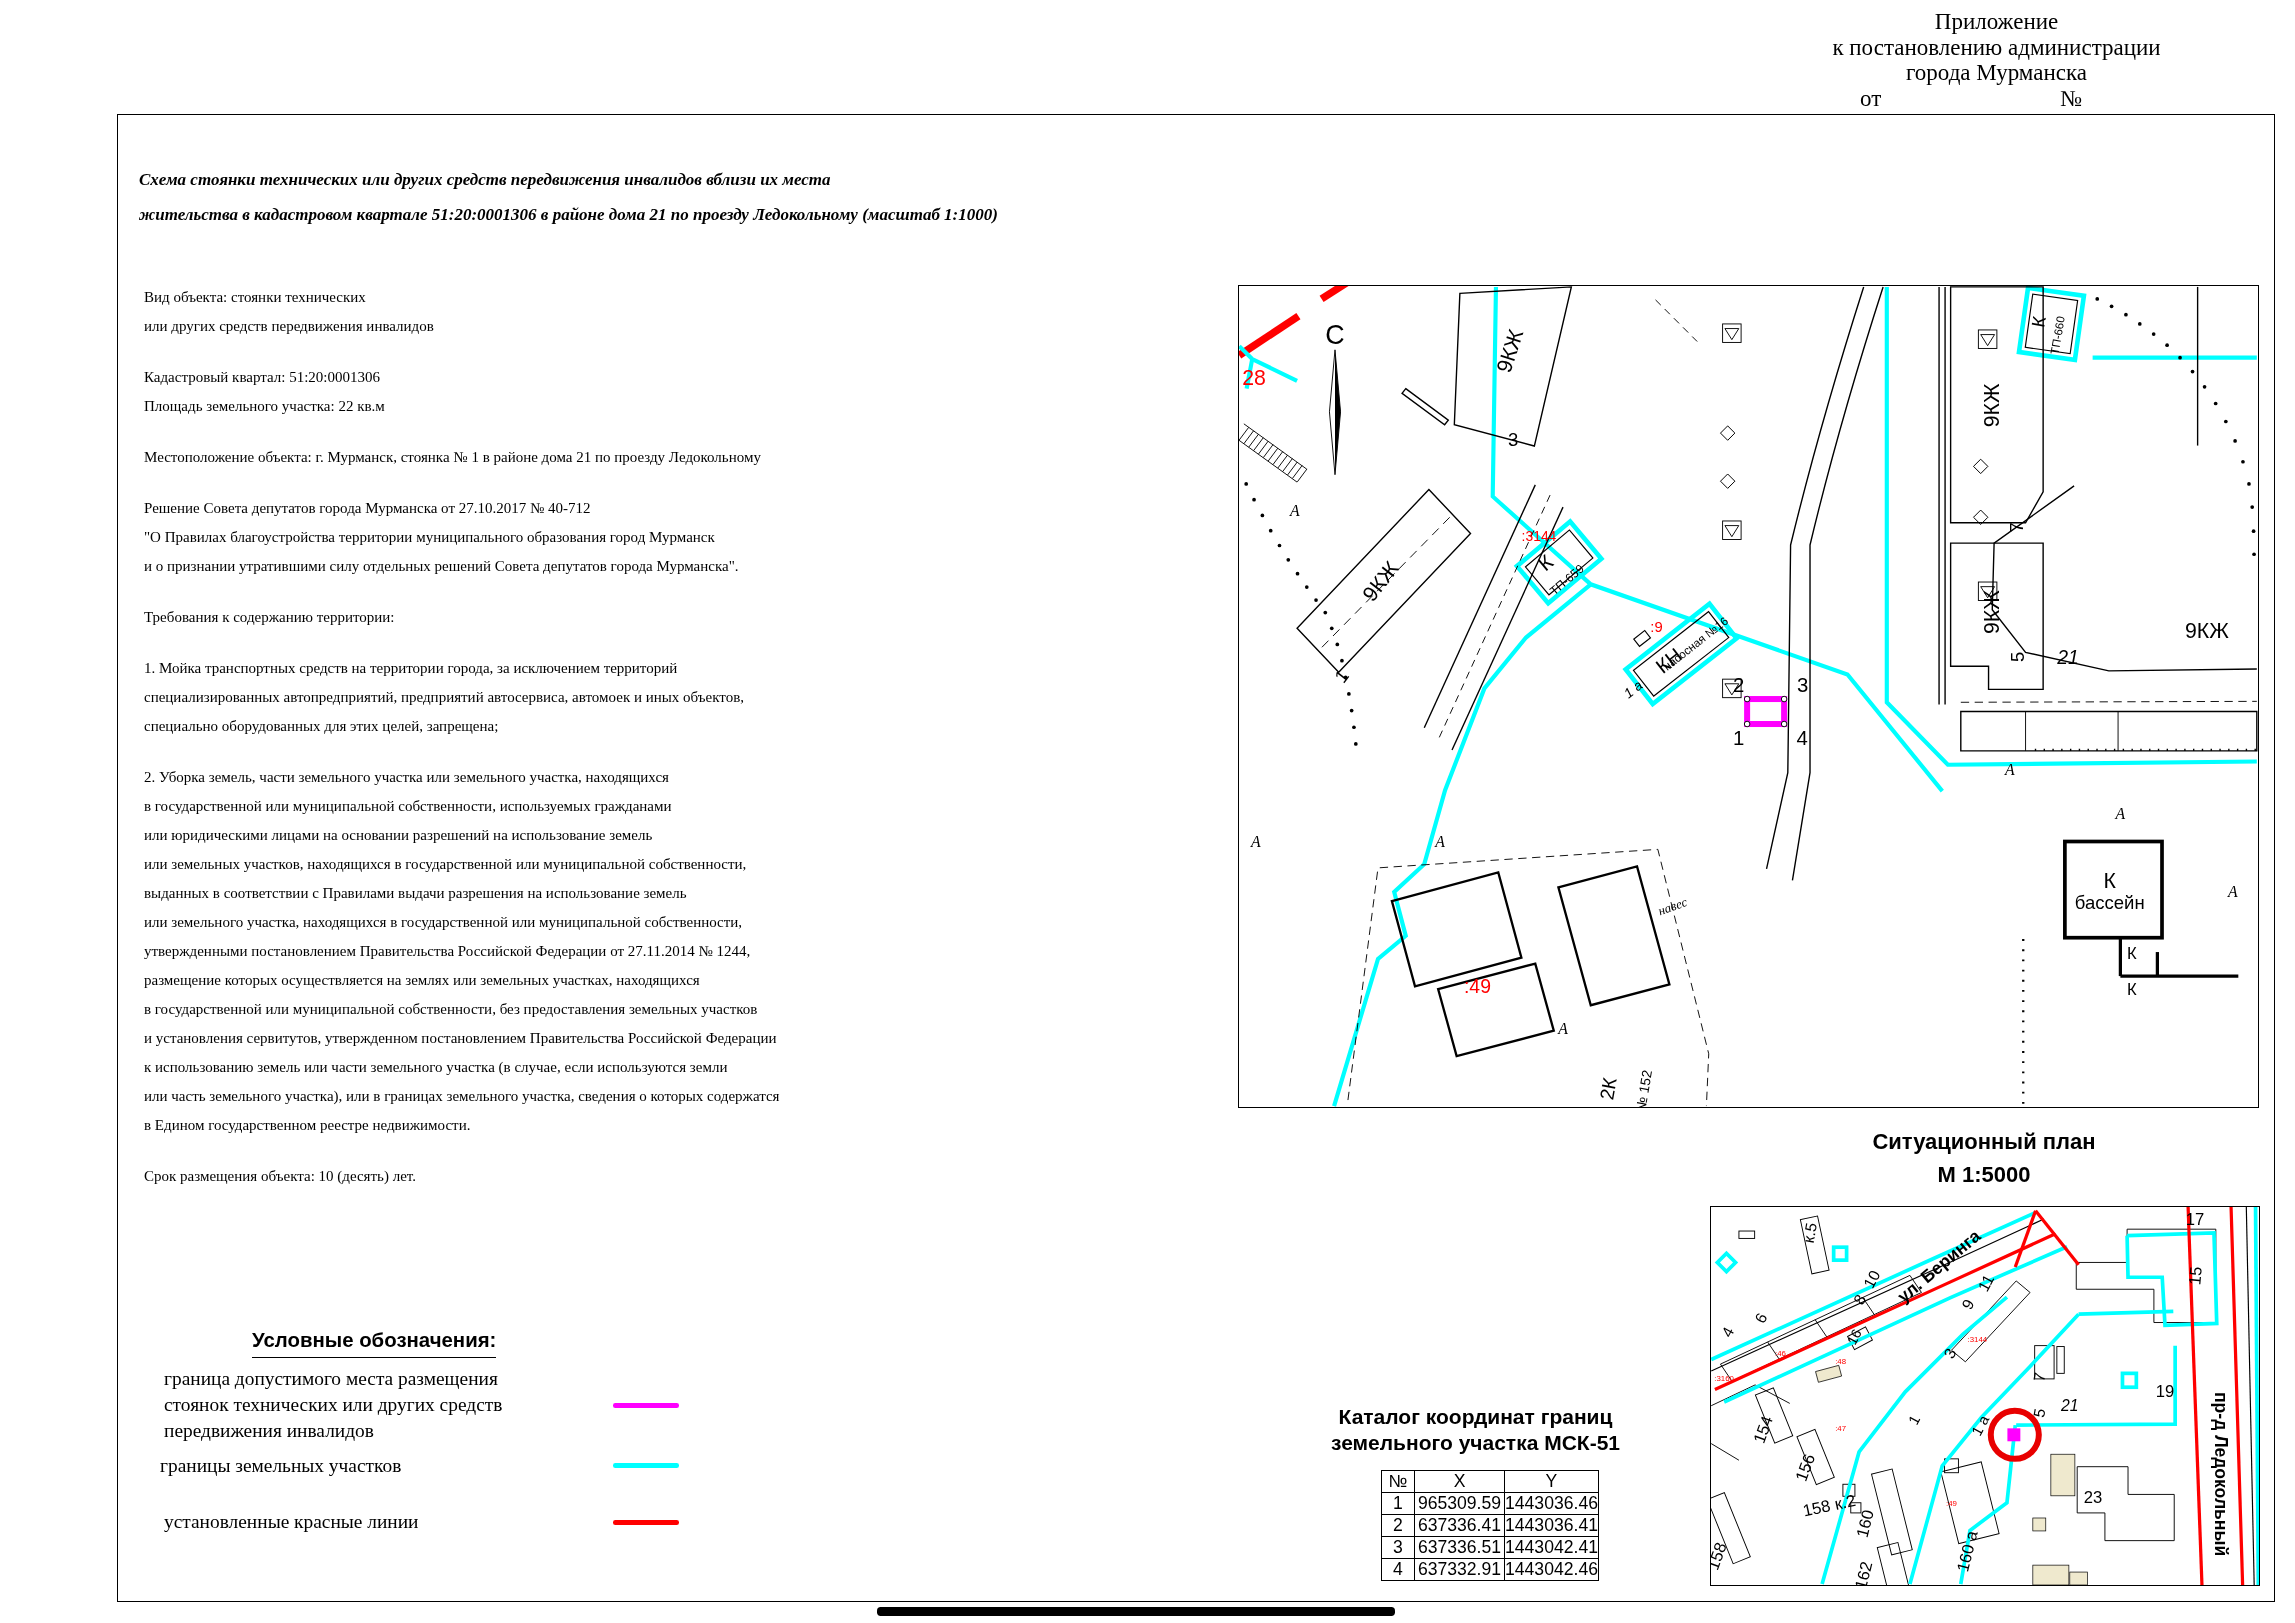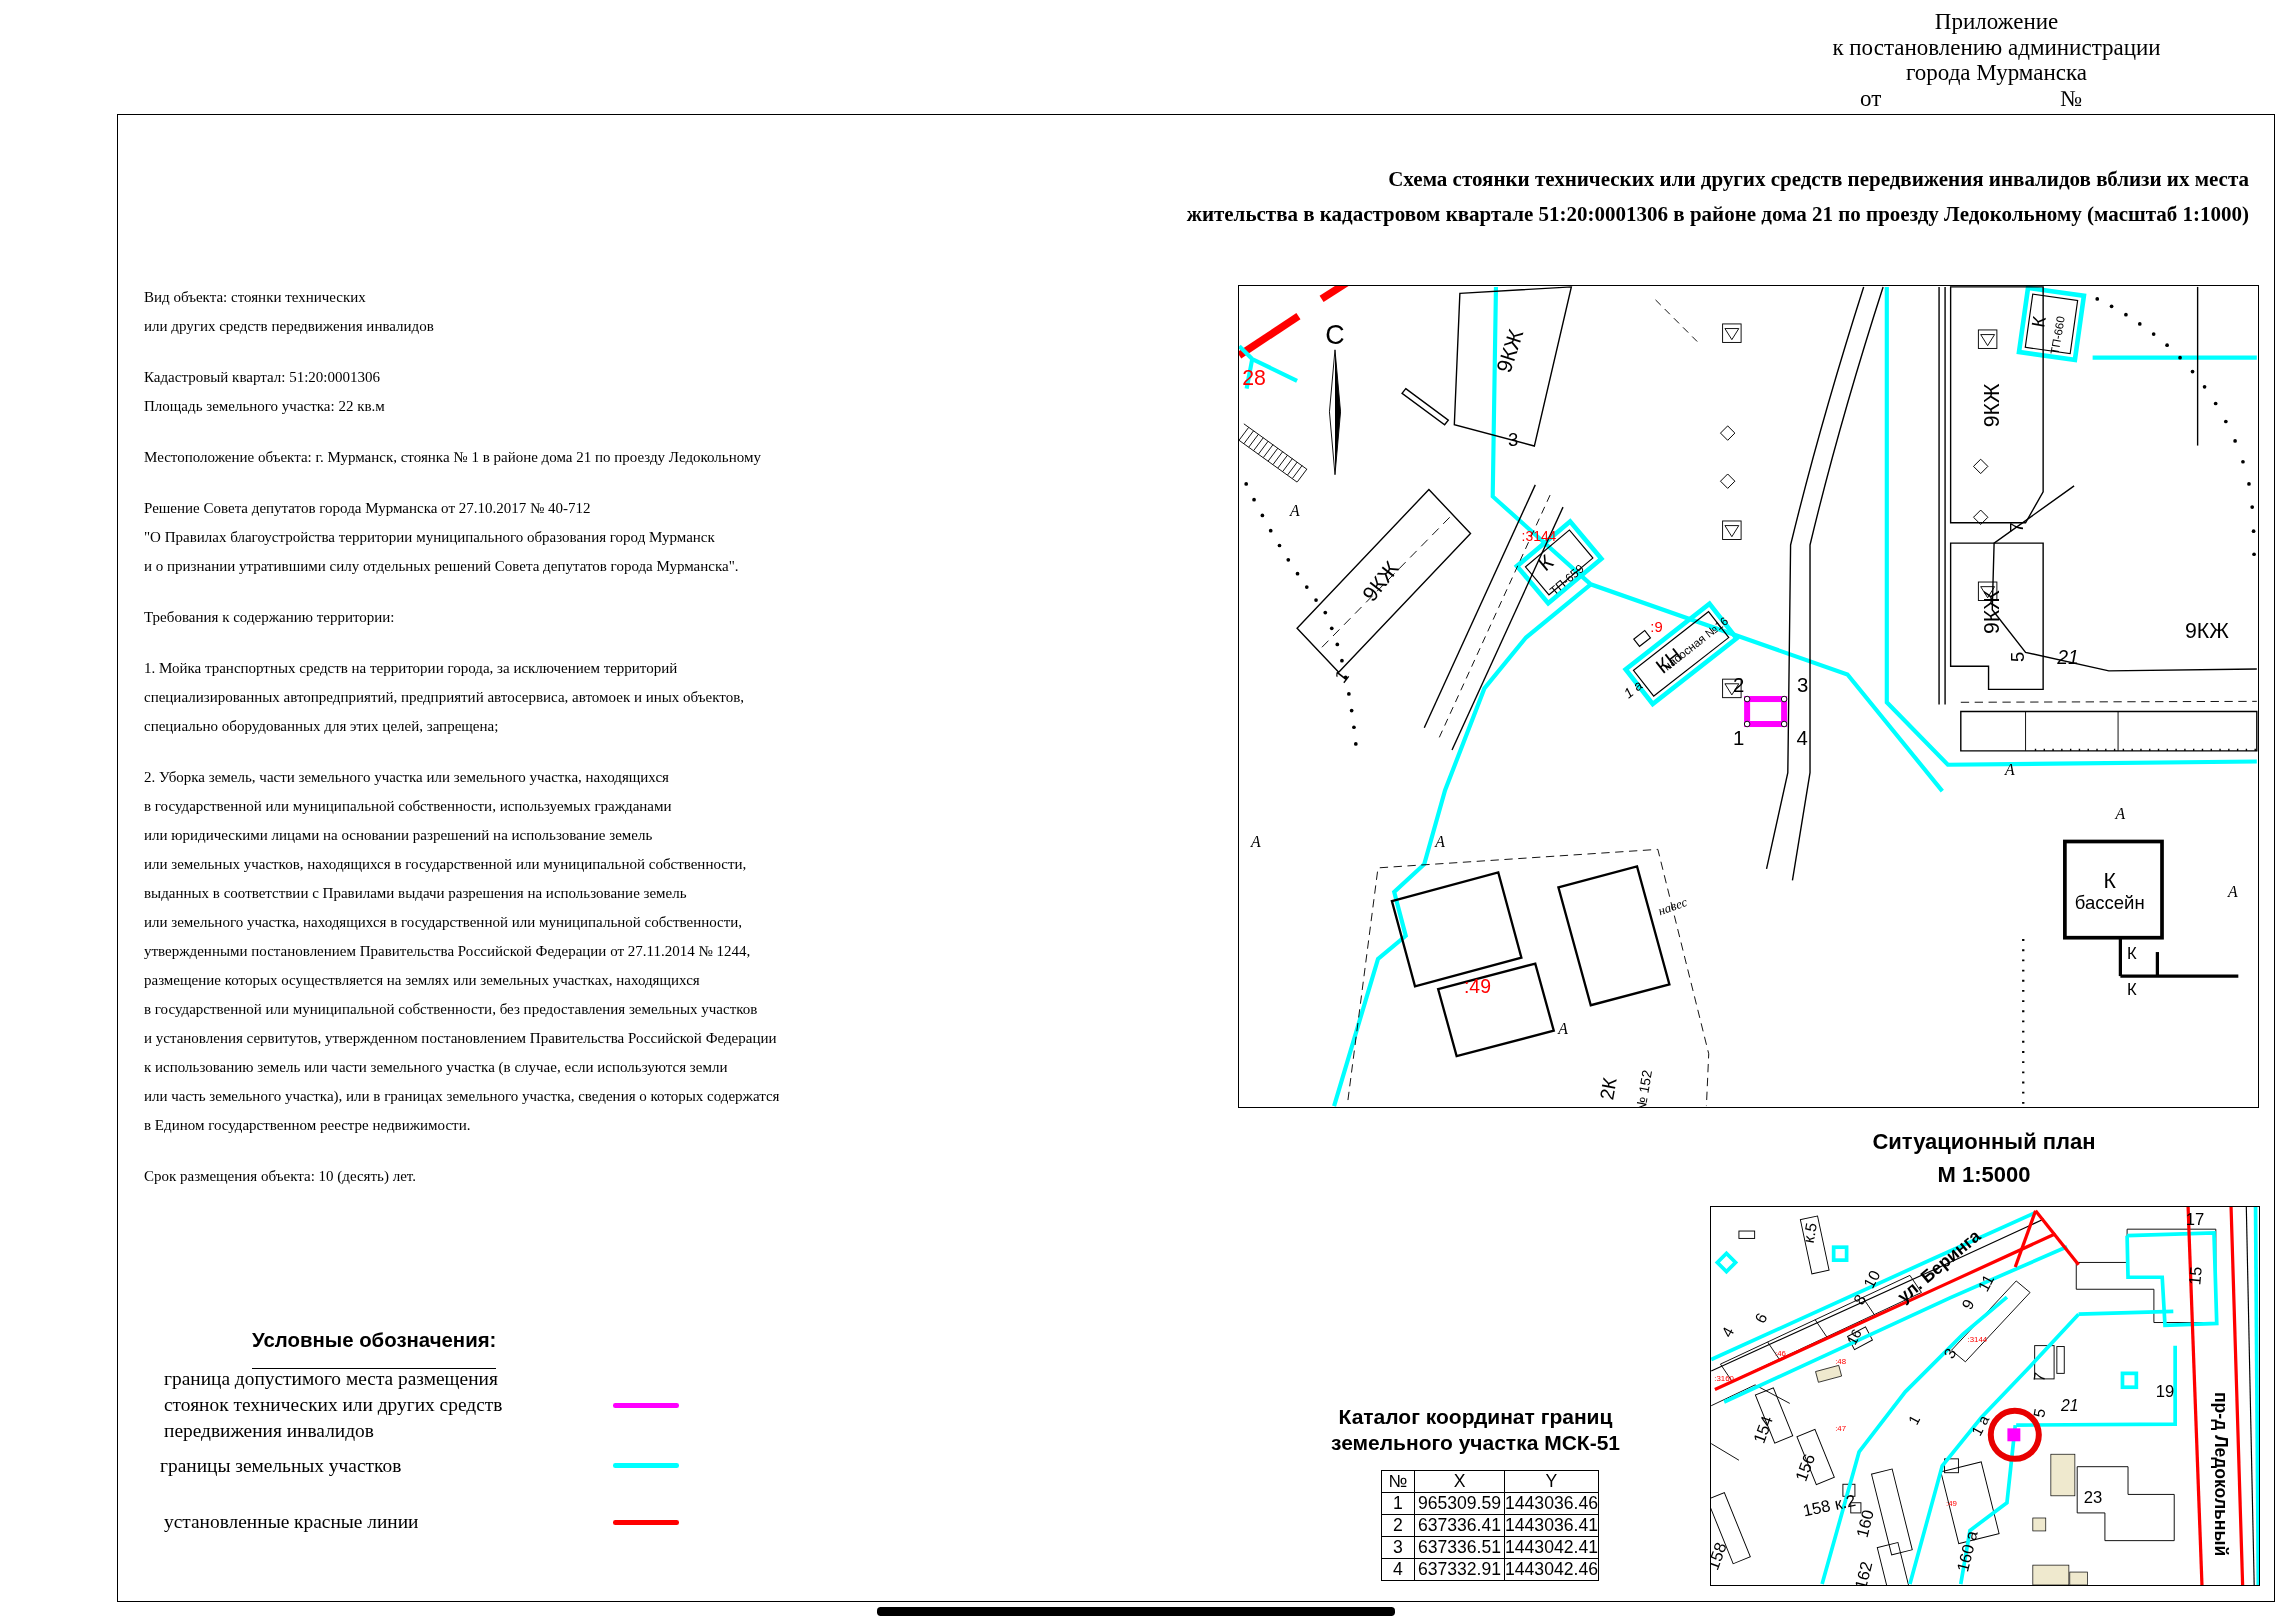--- a/index.html
+++ b/index.html
@@ -5,28 +5,28 @@
   html,body{margin:0;padding:0;}
   body{position:relative;width:2295px;height:1623px;background:#ffffff;overflow:hidden;
        font-family:"Liberation Serif", serif;color:#000;}
   .abs{position:absolute;}
   
   .doc-frame{left:117px;top:114px;width:2156px;height:1486px;border:1.4px solid #000;}
   
   .header-note{left:1772px;top:9.3px;width:449px;font-size:23px;line-height:25.4px;text-align:center;}
   .header-note .hn-last{display:flex;justify-content:space-between;padding:0 139px 0 88px;}
   
-  .doc-title{left:139px;top:162px;width:2110px;text-align:right;font-weight:bold;
-             font-size:21px;line-height:35px;}
+  .doc-title{left:139px;top:162px;width:2110px;text-align:left;font-weight:bold;
+             font-size:17px;line-height:35px;font-style:italic;}
   
   .info-block{left:144px;top:283px;width:1092px;font-size:15px;line-height:29px;}
   .info-block .para{margin-bottom:22px;}
   
   .legend-title{left:252px;top:1329px;font-family:"Liberation Sans", sans-serif;
-                font-weight:bold;font-size:20.4px;border-bottom:1.9px solid #000;padding-bottom:16px;text-align:center;}
+                font-weight:bold;font-size:20.4px;border-bottom:1.9px solid #000;padding-bottom:5px;text-align:center;}
   .legend-item{font-size:19.4px;line-height:26px;}
   .li1{left:164px;top:1366px;}
   .li2{left:160px;top:1453px;}
   .li3{left:164px;top:1509px;}
   .swatch{width:66px;height:5.1px;border-radius:2.3px;}
   .sw1{left:613px;top:1403px;}
   .sw2{left:613px;top:1463px;}
   .sw3{left:613px;top:1520px;}
   
   .main-map{left:1238px;top:285px;width:1019px;height:821px;border:1.4px solid #000;background:#fff;}

